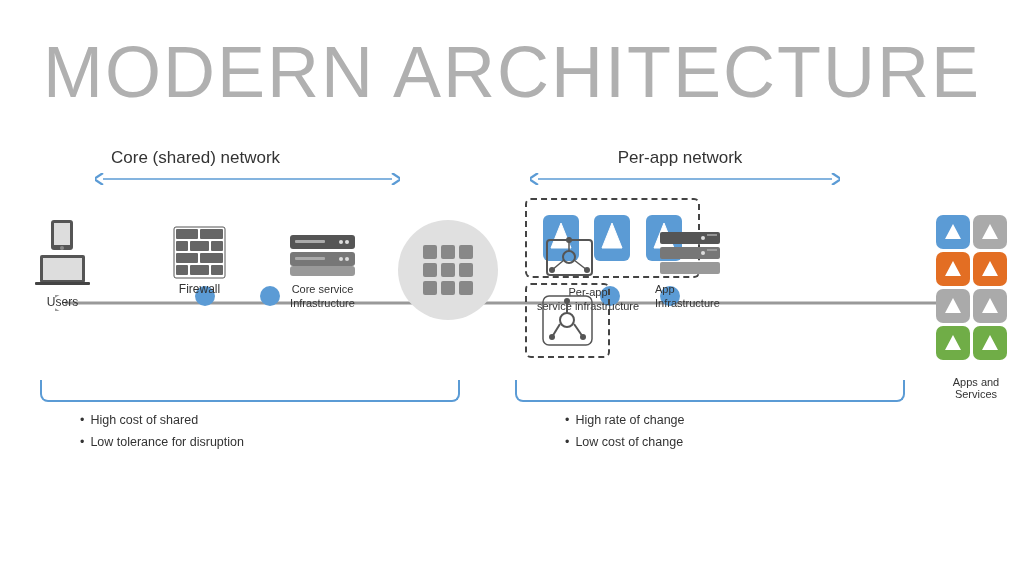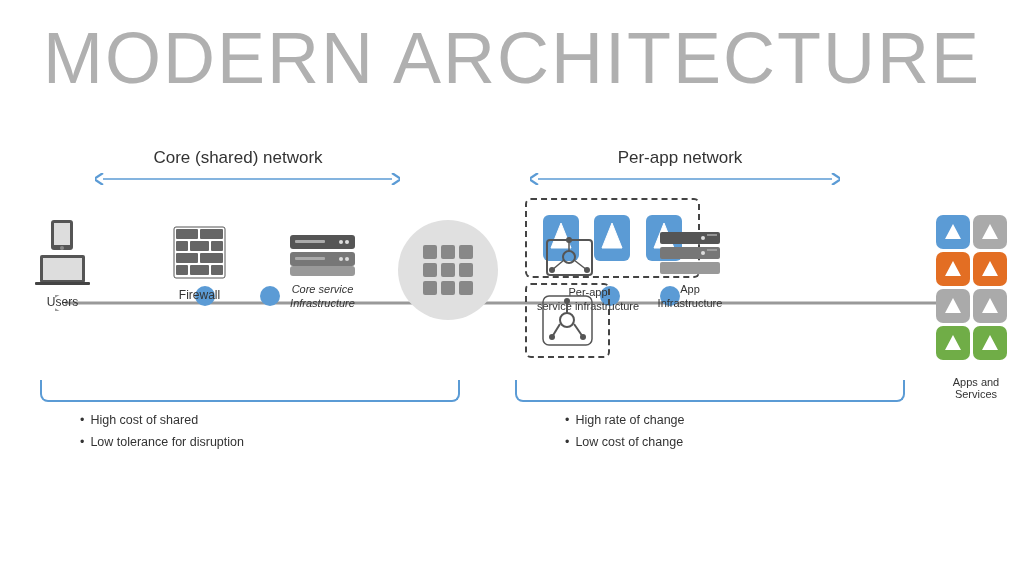--- a/index.html
+++ b/index.html
@@ -10,21 +10,21 @@
       font-family: 'Segoe UI', Arial, sans-serif;
       overflow: hidden;
       position: relative;
     }
 
     .slide {
       width: 1024px;
       height: 576px;
       background: #fff;
       position: relative;
-      padding: 12px 30px;
+      padding: 26px 30px;
     }
 
     .main-title {
       font-size: 72px;
       font-weight: 300;
       color: #b0b0b0;
       letter-spacing: 2px;
       text-align: center;
       line-height: 1;
       margin-top: 10px;
@@ -40,21 +40,21 @@
   </style>
 </head>
 <body>
 
 <div class="slide">
 
   <div class="main-title">MODERN ARCHITECTURE</div>
 
   <div style="position:absolute; top:148px; left:0; right:0;">
 
-    <div style="position:absolute; left:88px; width:300px; text-align:center; font-size:17px; color:#333;">Core (shared) network</div>
+    <div style="position:absolute; left:111px; width:300px; text-align:left; font-size:17px; color:#333;">Core (shared) network</div>
 
     <div style="position:absolute; left:540px; width:280px; text-align:center; font-size:17px; color:#333;">Per-app network</div>
   </div>
 
   <div style="position:absolute; top:172px; left:95px; width:305px; height:14px; display:flex; align-items:center;">
     <svg width="305" height="14" viewBox="0 0 305 14">
       <defs>
         <marker id="arrowL" markerWidth="8" markerHeight="8" refX="6" refY="4" orient="auto">
           <path d="M6,0 L0,4 L6,8" fill="none" stroke="#5b9bd5" stroke-width="1.5"></path>
         </marker>
@@ -125,39 +125,39 @@
       <rect x="18" y="16" width="19" height="10" rx="1" fill="#666"></rect>
       <rect x="39" y="16" width="12" height="10" rx="1" fill="#666"></rect>
 
       <rect x="4" y="28" width="22" height="10" rx="1" fill="#666"></rect>
       <rect x="28" y="28" width="23" height="10" rx="1" fill="#666"></rect>
 
       <rect x="4" y="40" width="12" height="10" rx="1" fill="#666"></rect>
       <rect x="18" y="40" width="19" height="10" rx="1" fill="#666"></rect>
       <rect x="39" y="40" width="12" height="10" rx="1" fill="#666"></rect>
     </svg>
-    <div style="font-size:12px; color:#333; text-align:center; margin-top:8px;">Firewall</div>
+    <div style="font-size:12px; color:#333; text-align:center; margin-top:2px;">Firewall</div>
   </div>
 
   <div style="position:absolute; top:230px; left:285px;">
     <svg width="75" height="50" viewBox="0 0 75 50">
 
       <rect x="5" y="5" width="65" height="14" rx="3" fill="#555"></rect>
       <rect x="5" y="22" width="65" height="14" rx="3" fill="#777"></rect>
       <rect x="5" y="36" width="65" height="10" rx="3" fill="#999"></rect>
 
       <circle cx="62" cy="12" r="2" fill="#ddd"></circle>
       <circle cx="56" cy="12" r="2" fill="#ddd"></circle>
       <circle cx="62" cy="29" r="2" fill="#ddd"></circle>
       <circle cx="56" cy="29" r="2" fill="#ddd"></circle>
 
       <rect x="10" y="10" width="30" height="3" rx="1" fill="#aaa"></rect>
       <rect x="10" y="27" width="30" height="3" rx="1" fill="#aaa"></rect>
     </svg>
-    <div style="font-size:11px; color:#333; text-align:center; margin-top:2px; line-height:1.3;font-style:italic;">Core service<br>Infrastructure</div>
+    <div style="font-size:11px; color:#333; text-align:center; margin-top:2px; line-height:1.3;">Core service<br>Infrastructure</div>
   </div>
 
   <div style="position:absolute; top:220px; left:398px; width:100px; height:100px; border-radius:50%; background:#e0e0e0; display:flex; align-items:center; justify-content:center;">
     <svg width="60" height="60" viewBox="0 0 60 60">
 
       <rect x="5" y="5" width="14" height="14" rx="2" fill="#888"></rect>
       <rect x="23" y="5" width="14" height="14" rx="2" fill="#888"></rect>
       <rect x="41" y="5" width="14" height="14" rx="2" fill="#888"></rect>
       <rect x="5" y="23" width="14" height="14" rx="2" fill="#888"></rect>
       <rect x="23" y="23" width="14" height="14" rx="2" fill="#888"></rect>
@@ -205,21 +205,21 @@
   <div style="position:absolute; top:230px; left:655px;">
     <svg width="70" height="50" viewBox="0 0 70 50">
       <rect x="5" y="2" width="60" height="12" rx="2" fill="#555"></rect>
       <rect x="5" y="17" width="60" height="12" rx="2" fill="#777"></rect>
       <rect x="5" y="32" width="60" height="12" rx="2" fill="#999"></rect>
       <line x1="52" y1="5" x2="62" y2="5" stroke="#aaa" stroke-width="1.5"></line>
       <line x1="52" y1="20" x2="62" y2="20" stroke="#aaa" stroke-width="1.5"></line>
       <circle cx="48" cy="8" r="2" fill="#ddd"></circle>
       <circle cx="48" cy="23" r="2" fill="#ddd"></circle>
     </svg>
-    <div style="font-size:11px; color:#333; text-align:center; margin-top:2px; line-height:1.3;">App<br>Infrastructure</div>
+    <div style="font-size:11px; color:#333; text-align:left; margin-top:2px; line-height:1.3;">App<br>Infrastructure</div>
   </div>
 
   <div style="position:absolute; top:283px; left:525px; width:85px; height:75px; border:2px dashed #444; border-radius:6px; display:flex; align-items:center; justify-content:center;">
     <svg width="55" height="55" viewBox="0 0 55 55">
       <rect x="3" y="3" width="49" height="49" rx="6" fill="none" stroke="#555" stroke-width="1.5"></rect>
       <circle cx="27" cy="27" r="7" fill="none" stroke="#555" stroke-width="2"></circle>
       <line x1="27" y1="20" x2="27" y2="8" stroke="#555" stroke-width="2"></line>
       <line x1="20" y1="31" x2="12" y2="44" stroke="#555" stroke-width="2"></line>
       <line x1="34" y1="31" x2="43" y2="44" stroke="#555" stroke-width="2"></line>
       <circle cx="27" cy="8" r="3" fill="#555"></circle>

